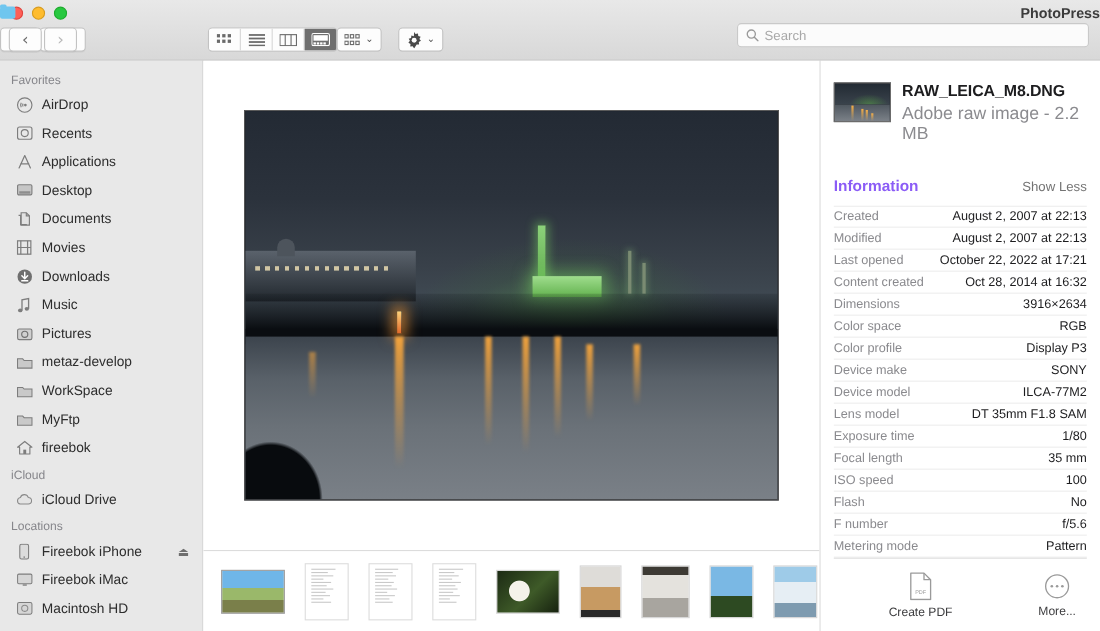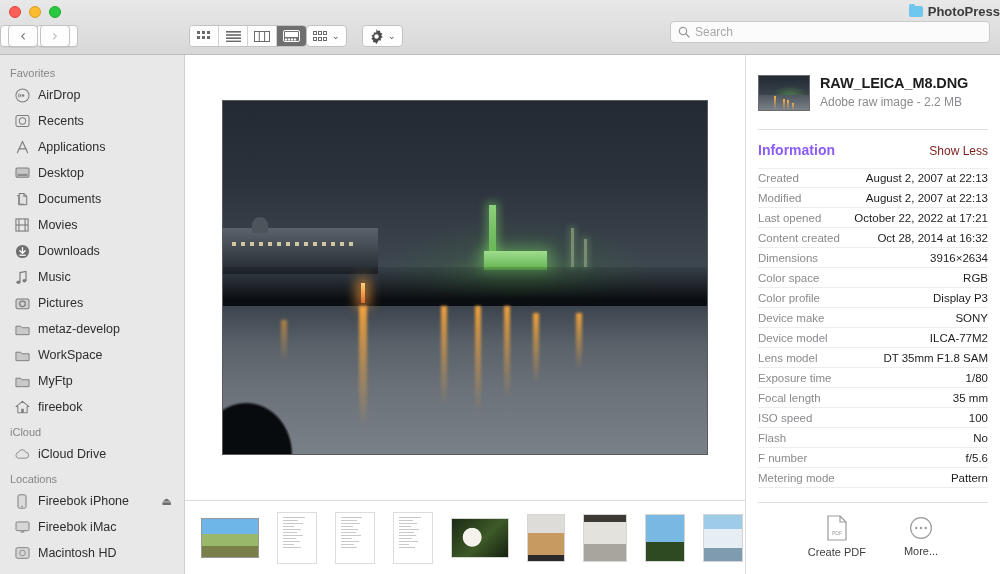--- a/index.html
+++ b/index.html
@@ -33,21 +33,21 @@
   }
   .light { width: 12px; height: 12px; border-radius: 50%; }
   .light.red    { background: #ff5f57; border: 0.5px solid #e0443e; }
   .light.yellow { background: #febc2e; border: 0.5px solid #d89c1e; }
   .light.green  { background: #28c840; border: 0.5px solid #1dac2c; }
 
   #window-title {
     position: absolute; top: 4px; left: 0; right: 0;
     text-align: center;
     font-size: 13px; color: #3b3b3b; font-weight: 600;
-    display: flex; align-items: center; justify-content: flex-end; gap: 5px;
+    display: flex; align-items: center; justify-content: space-between; gap: 5px;
     pointer-events: none;
   }
   .folder-ico {
     width: 14px; height: 11px; border-radius: 2px;
     background: #6fc6ef; position: relative; display: inline-block;
   }
   .folder-ico::before {
     content: ""; position: absolute; top: -2.5px; left: 0;
     width: 6px; height: 3px; background: #6fc6ef; border-radius: 1.5px 1.5px 0 0;
   }
@@ -243,48 +243,48 @@
     border: 1px solid #6b6b6b; overflow: hidden; position: relative;
     background: #12161c;
   }
   .mini-sky { position:absolute; inset:0 0 45% 0;
     background: radial-gradient(ellipse 50% 70% at 62% 100%, rgba(90,170,70,0.5), rgba(0,0,0,0) 70%), linear-gradient(#222a33,#3a434c); }
   .mini-water { position:absolute; left:0; right:0; bottom:0; height:45%;
     background: linear-gradient(#4e565e,#7b8188); }
   .mini-light { position:absolute; width:2px; background: linear-gradient(rgba(255,180,70,.95), rgba(255,180,70,0)); }
   #file-meta { min-width: 0; }
   #file-name { font-size: 14.5px; font-weight: 700; color: #1d1d1f; letter-spacing: -0.1px; }
-  #file-sub { font-size: 12px; color: #8b8b8f; margin-top: 4px; }
+  #file-sub { font-size: 16px; color: #8b8b8f; margin-top: 4px; }
 
   .sec-sep { height: 1px; background: #e0e0e0; }
   #info-header {
     display: flex; align-items: baseline; justify-content: space-between;
     padding: 12px 0 10px 0;
   }
   #info-title { font-size: 14px; font-weight: 700; color: #8b5cf6; }
-  #show-less { font-size: 12px; color: #7f1d1d; }
+  #show-less { font-size: 12px; color: #737373; }
 
   #meta-rows { display: flex; flex-direction: column; }
   .mrow {
     display: flex; align-items: center; justify-content: space-between;
     height: 20px; font-size: 11.5px;
     border-bottom: 1px solid #ededed;
     gap: 8px;
   }
   .mrow:first-child { border-top: 1px solid #ededed; }
   .mkey { color: #8a8a8e; white-space: nowrap; }
   .mval { color: #1d1d1f; white-space: nowrap; text-align: right; }
 
   #info-actions {
     margin-top: auto;
     border-top: 1px solid #e0e0e0;
     display: flex; align-items: center; justify-content: center; gap: 38px;
     padding: 12px 0 16px 0;
   }
-  .act { display: flex; flex-direction: column; align-items: center; gap: 5px; }
+  .act { display: flex; flex-direction: column; align-items: center; gap: 5px; margin-left: 40px; }
   .act .lbl { font-size: 11px; color: #3d3d3f; }
 </style>
 </head>
 <body>
 
 <div id="window">
 
   <div id="titlebar">
     <div class="traffic">
       <div class="light red"></div>

